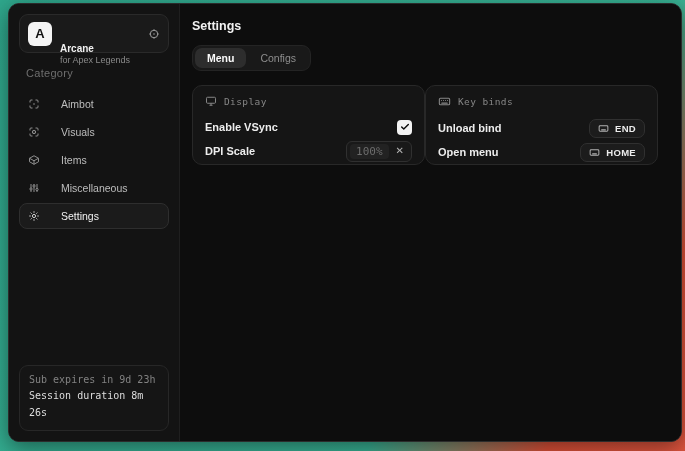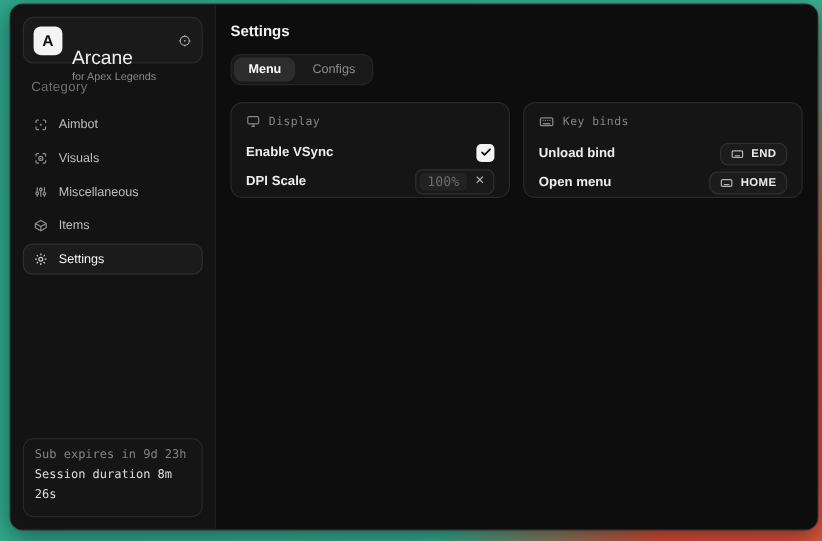--- a/index.html
+++ b/index.html
@@ -33,30 +33,30 @@
     border-radius: 9px; padding: 6px 8px; height: 39px;
   }
   .avatar {
     width: 24px; height: 24px; border-radius: 6px;
     background: #f4f4f4; color: #111;
     font-weight: bold; font-size: 13px;
     display: flex; align-items: center; justify-content: center;
     flex: 0 0 24px;
   }
   .logo-text { flex: 1; line-height: 1.25; }
-  .logo-title { font-size: 16px; font-weight: normal; color: #f0f0f0; margin-top: 42px; }
+  .logo-title { font-size: 10px; font-weight: bold; color: #f0f0f0; margin-top: 42px; }
   .logo-sub { font-size: 9px; color: #8a8a8a; }
   .logo-action { color: #9a9a9a; display: flex; align-items: center; cursor: pointer; }
   .category {
     margin: 14px 0 12px 7px;
     font-size: 11px; color: #6e6e6e; letter-spacing: .3px;
   }
   .nav { display: flex; flex-direction: column; gap: 2px; }
   .nav-item {
-    display: flex; align-items: center; gap: 9px;
+    display: flex; align-items: center; gap: 21px;
     height: 26px; padding: 0 8px;
     border: 1px solid transparent; border-radius: 8px;
     color: #bdbdbd; font-size: 10.5px; cursor: pointer;
   }
   .nav-item .icon { color: #8f8f8f; display: flex; align-items: center; }
   .nav-item.active {
     background: #1b1b1b; border-color: #2e2e2e; color: #f2f2f2;
   }
   .nav-item.active .icon { color: #cfcfcf; }
   .sidebar-spacer { flex: 1; }
@@ -74,21 +74,21 @@
   .tabs {
     margin-top: 12px; display: inline-flex; gap: 2px;
     background: #191919; border: 1px solid #242424;
     border-radius: 9px; padding: 2px;
   }
   .tab {
     padding: 4px 12px; border-radius: 7px;
     font-size: 10.5px; color: #8d8d8d; cursor: pointer;
   }
   .tab.active { background: #2d2d2d; color: #fafafa; font-weight: bold; }
-  .cards { margin-top: 14px; display: flex; gap: 11px; }
+  .cards { margin-top: 14px; display: flex; }
   .card {
     width: 233px; height: 80px;
     background: #151515; border: 1px solid #282828;
     border-radius: 10px; padding: 9px 12px 10px;
   }
   .card-head {
     display: flex; align-items: center; gap: 7px;
     color: #868686;
     font-family: "DejaVu Sans Mono", monospace;
     font-size: 9.5px; letter-spacing: .4px;
@@ -168,37 +168,37 @@
             <circle cx="12" cy="12" r="3.4"></circle>
             <circle cx="12" cy="12" r="1.2" fill="currentColor" stroke="none"></circle>
           </svg>
         </span>
         <span>Visuals</span>
       </div>
 
       <div class="nav-item">
         <span class="icon">
           <svg width="12" height="12" viewBox="0 0 24 24" fill="none" stroke="currentColor" stroke-width="2">
+            <path d="M21 8.5l-9-5-9 5v7l9 5 9-5v-7z"></path>
+            <path d="M3 8.5l9 5 9-5M12 13.5V21"></path>
+          </svg>
+        </span>
+        <span>Items</span>
+      </div>
+
+      <div class="nav-item">
+        <span class="icon">
+          <svg width="12" height="12" viewBox="0 0 24 24" fill="none" stroke="currentColor" stroke-width="2">
             <path d="M6 4v16M12 4v16M18 4v16"></path>
             <circle cx="6" cy="14" r="2.2" fill="#131313"></circle>
             <circle cx="12" cy="8" r="2.2" fill="#131313"></circle>
             <circle cx="18" cy="15" r="2.2" fill="#131313"></circle>
           </svg>
         </span>
         <span>Miscellaneous</span>
-      </div>
-
-      <div class="nav-item">
-        <span class="icon">
-          <svg width="12" height="12" viewBox="0 0 24 24" fill="none" stroke="currentColor" stroke-width="2">
-            <path d="M21 8.5l-9-5-9 5v7l9 5 9-5v-7z"></path>
-            <path d="M3 8.5l9 5 9-5M12 13.5V21"></path>
-          </svg>
-        </span>
-        <span>Items</span>
       </div>
 
       <div class="nav-item active">
         <span class="icon">
           <svg width="12" height="12" viewBox="0 0 24 24" fill="none" stroke="currentColor" stroke-width="2">
             <circle cx="12" cy="12" r="3.2"></circle>
             <path d="M12 2.5v3M12 18.5v3M2.5 12h3M18.5 12h3M5.3 5.3l2.1 2.1M16.6 16.6l2.1 2.1M18.7 5.3l-2.1 2.1M7.4 16.6l-2.1 2.1"></path>
           </svg>
         </span>
         <span>Settings</span>

